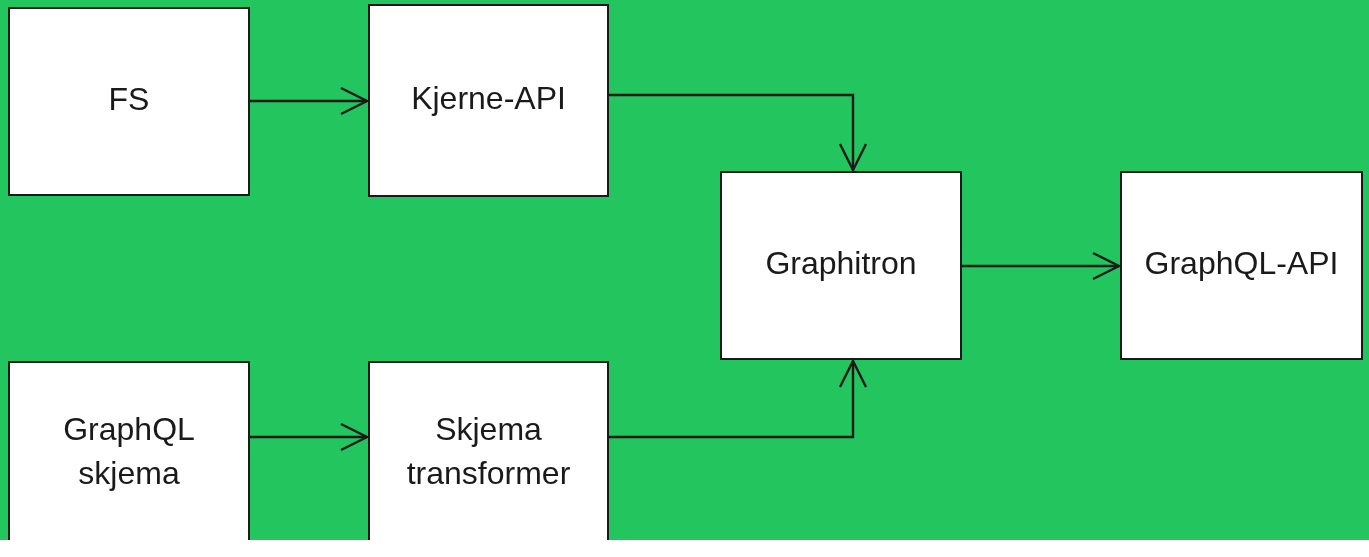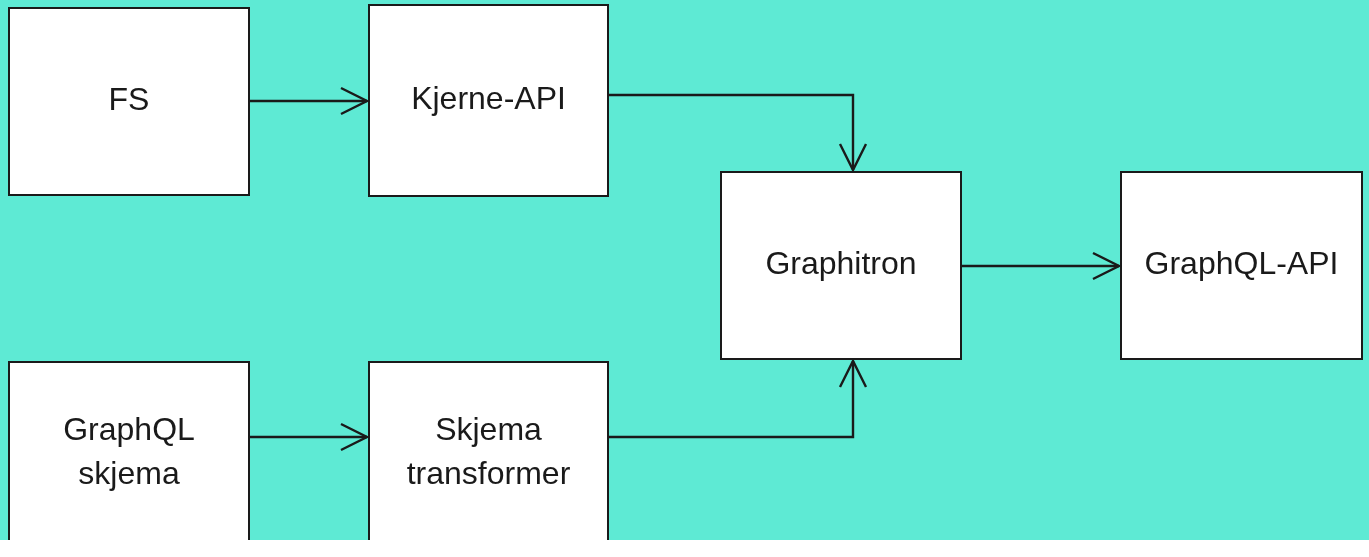--- a/index.html
+++ b/index.html
@@ -7,21 +7,21 @@
     padding: 0;
     background: #ffffff;
   }
   body {
     font-family: "Liberation Sans", sans-serif;
   }
   #diagram-canvas {
     position: relative;
     width: 1369px;
     height: 540px;
-    background: #5eead4;
+    background: #22c55e;
     overflow: hidden;
   }
   svg.diagram {
     display: block;
     width: 1369px;
     height: 557px;
   }
   .node-shape {
     fill: #ffffff;
     stroke: #1a1a1a;

